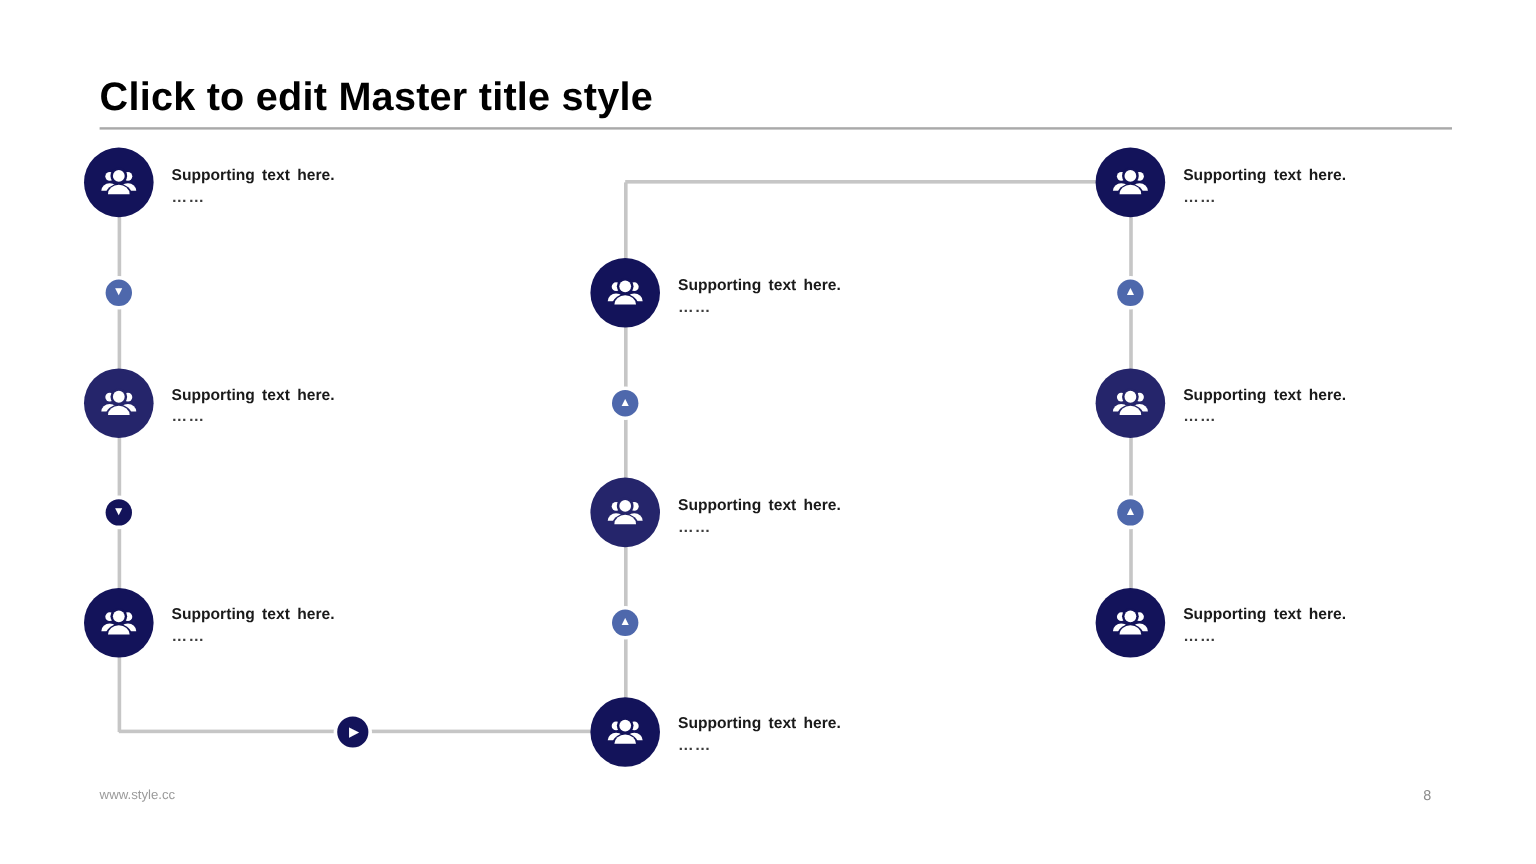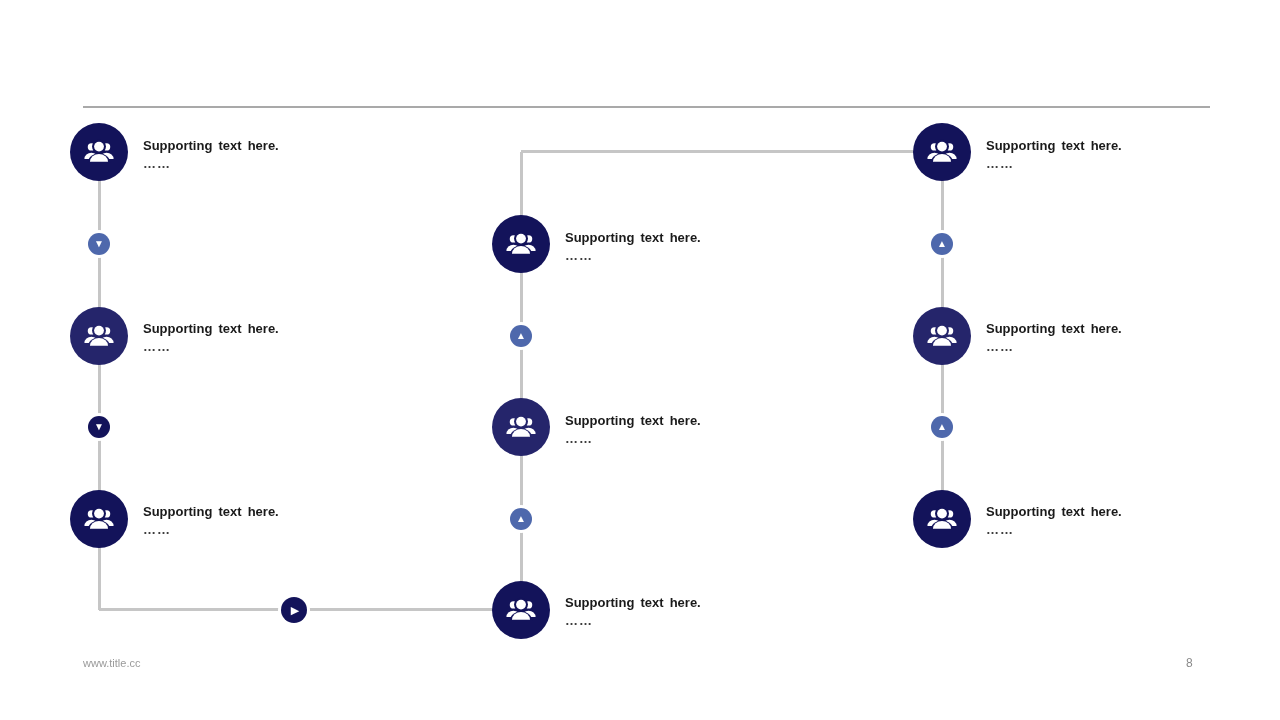--- a/index.html
+++ b/index.html
@@ -126,20 +126,21 @@
     left: 1186px; top: 656px;
     font-size: 12px;
     color: #8A8A8A;
   }
 </style>
 </head>
 <body>
 
 <div class="slide">
 
+  <h1 class="title">Click to edit Master title style</h1>
   <div class="title-rule"></div>
 
   <div class="line v line-v-left"></div>
   <div class="line h line-h-bottom"></div>
   <div class="line v line-v-center"></div>
   <div class="line h line-h-top"></div>
   <div class="line v line-v-right"></div>
 
   <div class="bubble dark b-l1">
     <svg viewBox="0 0 24 24" aria-hidden="true">
@@ -288,16 +289,16 @@
   </div>
 
   <div class="arrow a-l1">▼</div>
   <div class="arrow dark a-l2">▼</div>
   <div class="arrow a-c1">▲</div>
   <div class="arrow a-c2">▲</div>
   <div class="arrow a-r1">▲</div>
   <div class="arrow a-r2">▲</div>
   <div class="arrow play">▶</div>
 
-  <div class="footer-site">www.title.cc</div>
+  <div class="footer-site">www.style.cc</div>
   <div class="footer-page">8</div>
 
 </div>
 
 </body></html>

